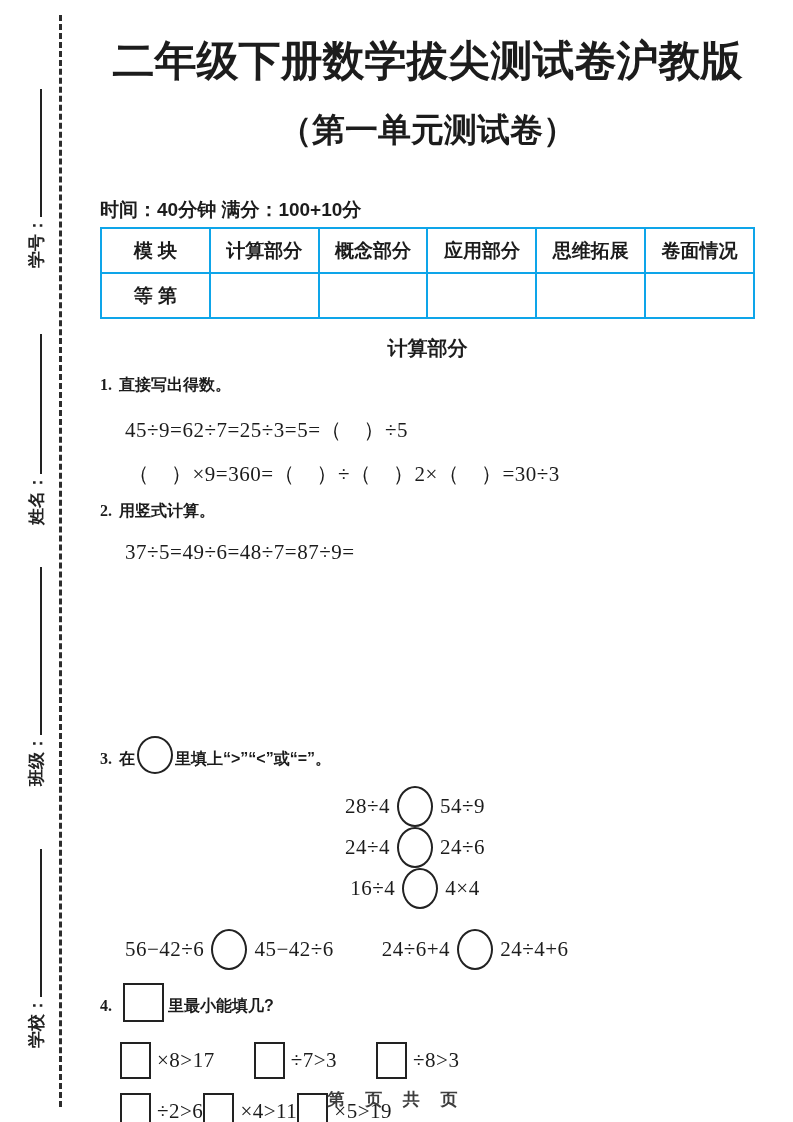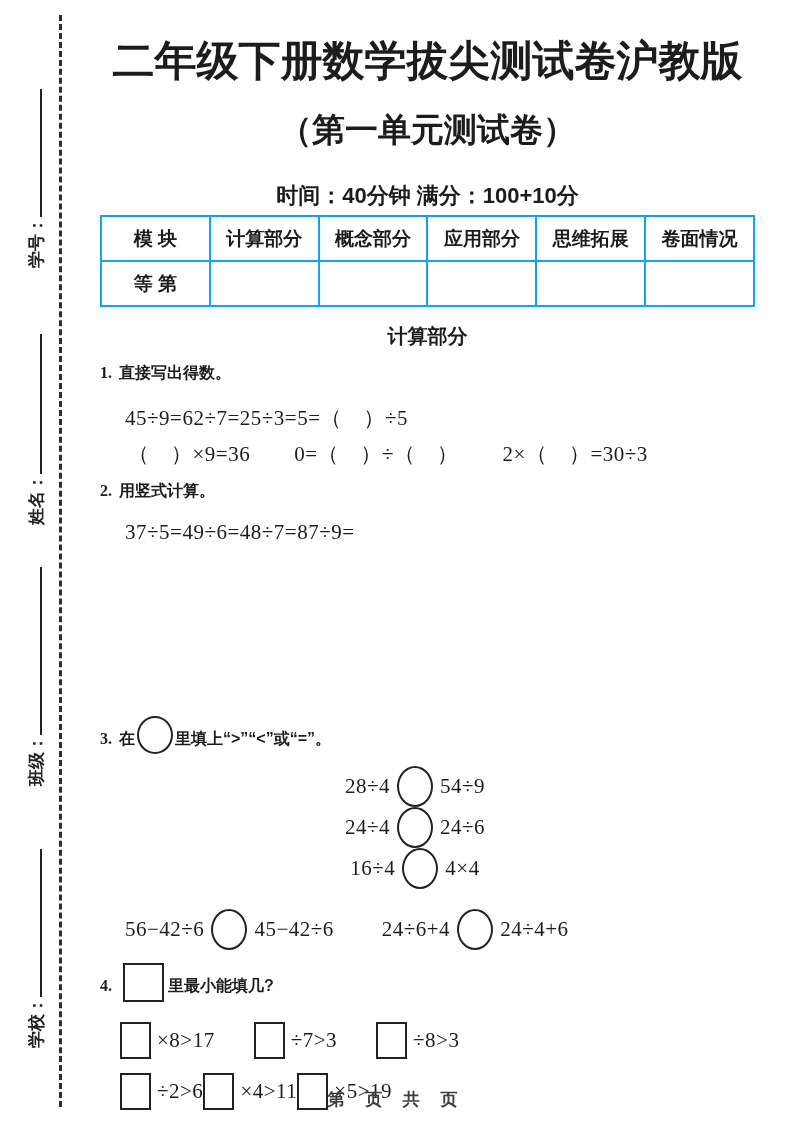--- a/index.html
+++ b/index.html
@@ -21,21 +21,21 @@
   .mblank { display:inline-block; border-bottom:2px solid #222; height:1.05em; vertical-align:baseline; }
   .mf0 { top:268px; } .mf0 .mblank { width:128px; }
   .mf1 { top:525px; } .mf1 .mblank { width:140px; }
   .mf2 { top:786px; } .mf2 .mblank { width:168px; }
   .mf3 { top:1048px; } .mf3 .mblank { width:148px; }
 
   .content { position:absolute; left:100px; top:0; width:655px; }
 
   .title { margin:36px 0 0; text-align:center; font-size:42px; font-weight:800; line-height:1.2; }
   .subtitle { margin-top:22px; text-align:center; font-size:33px; font-weight:800; }
-  .meta { margin-top:28px; text-align:center; font-size:22px; font-weight:700; }
+  .meta { margin-top:44px; text-align:left; font-size:19px; font-weight:700; }
 
   table.score-table { width:100%; border-collapse:collapse; table-layout:fixed; margin-top:4px; }
   .score-table td {
     border:2px solid #0ea5e9; height:43px; text-align:center;
     font-size:19px; font-weight:700; padding:0;
   }
 
   .section-title { margin-top:16px; text-align:center; font-size:20px; font-weight:800; }
 
   .q-header { margin-top:13px; font-size:16px; font-weight:800; }
@@ -52,21 +52,21 @@
     border:2px solid #222; border-radius:50%; margin:0 7px; background:#fff;
   }
   .circle.hdr { width:36px; height:38px; margin:0 2px; vertical-align:-10px; }
   .sq {
     display:inline-block; width:31px; height:37px; box-sizing:border-box;
     border:2px solid #222; margin-right:6px; background:#fff;
   }
   .sq.hdr { width:41px; height:39px; margin:0 4px; vertical-align:-11px; }
 
   .q1r1 { margin-top:20px; padding:0 60px 0 25px; }
-  .q1r2 { margin-top:8px; padding:0 48px 0 28px;gap:44px; }
+  .q1r2 { margin-top:16px; padding:0 48px 0 28px; }
   .q1r3 { margin-top:22px; padding:0 48px 0 25px; }
   .q2r1 { margin-top:18px; padding:0 52px 0 25px; }
   .spacer { height:158px; }
   .q3r1 { margin-top:12px; padding:0 50px 0 25px;flex-direction:column; }
   .q3r2 { margin-top:20px; padding:0 50px 0 25px;gap:48px; }
   .q4r1 { margin-top:20px; padding:0 78px 0 20px;gap:39px; }
   .q4r2 { margin-top:14px; padding:0 78px 0 20px; }
 
   .footer {
     position:absolute; left:0; right:0; bottom:11px; text-align:center;

